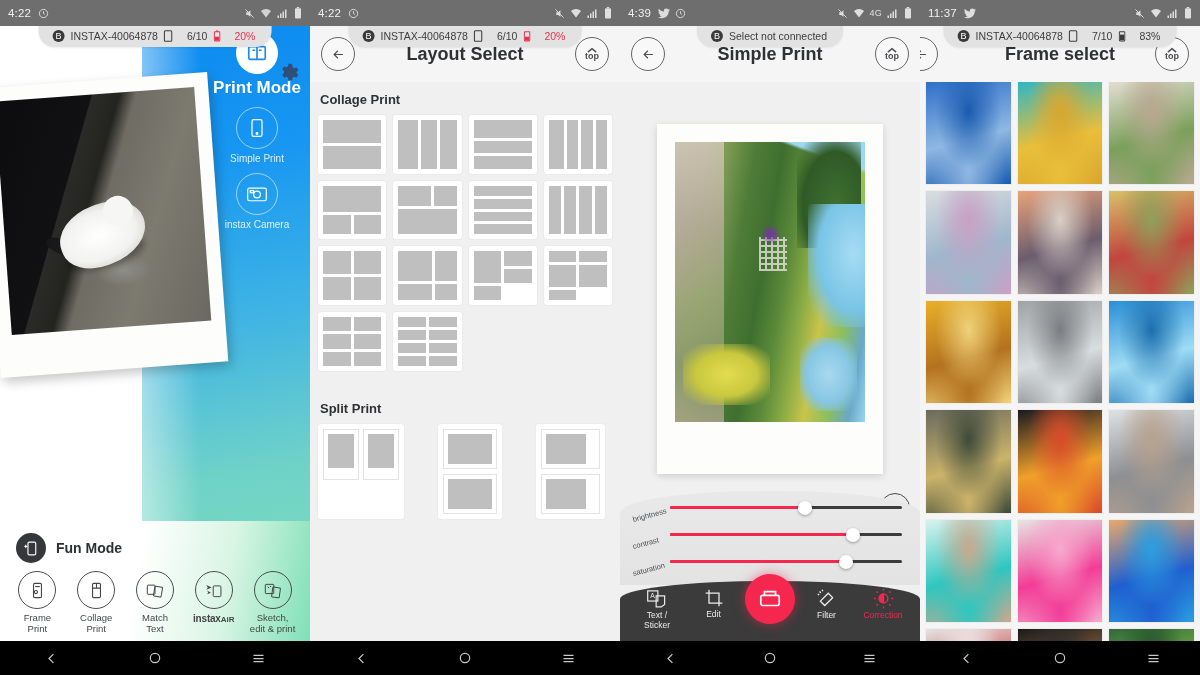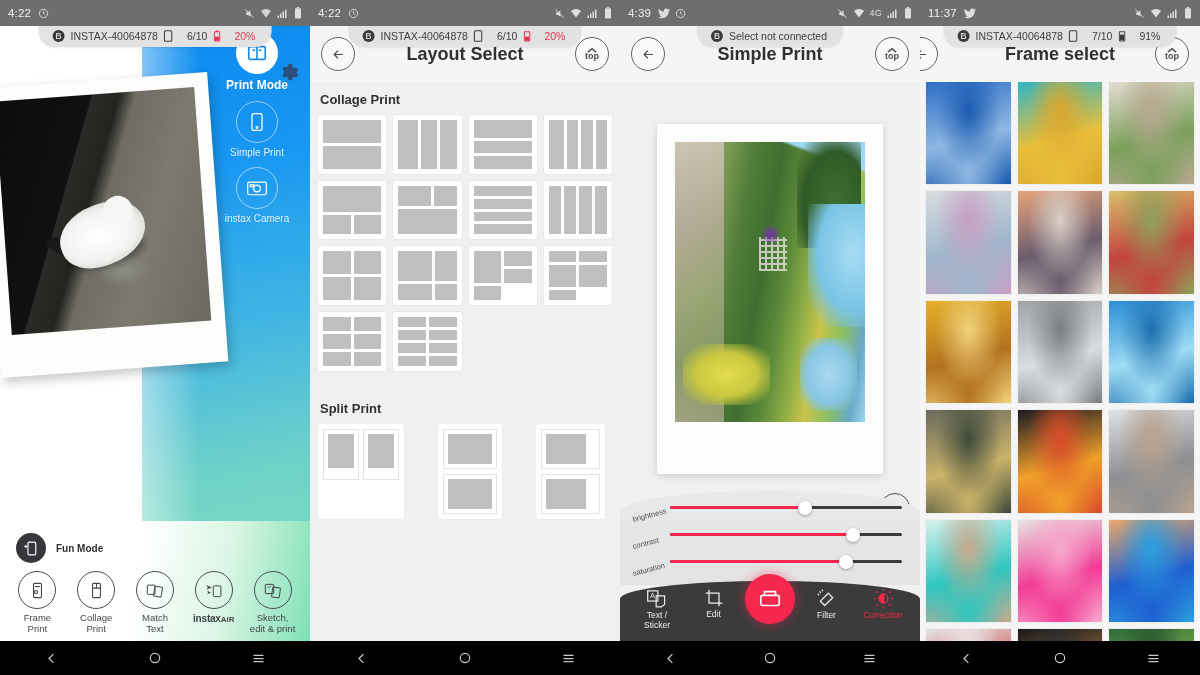--- a/index.html
+++ b/index.html
@@ -84,33 +84,33 @@
   }
 
   .sidebar-modes { position: absolute; right: 0; top: 0; width: 106px; height: 318px; padding-top: 6px; }
   .mode { display: flex; flex-direction: column; align-items: center; margin-bottom: 9px; }
   .mode-ic {
     width: 42px; height: 42px; border-radius: 50%;
     display: flex; align-items: center; justify-content: center;
   }
   .mode-ic.active { background: #fff; }
   .mode-ic.ghost { border: 1.4px solid rgba(255,255,255,.55); }
-  .mode-lbl { font-size: 12px; font-weight: bold; color: #fff; margin-top: 4px; text-shadow: 0 0 2px rgba(0,0,0,.08); }
+  .mode-lbl { font-size: 17px; font-weight: bold; color: #fff; margin-top: 4px; text-shadow: 0 0 2px rgba(0,0,0,.08); }
   .mode-lbl.dim { font-weight: normal; opacity: .85; font-size: 10px; }
 
   .gear { position: absolute; right: 11px; top: 36px; z-index: 35; }
 
   .funmode {
     position: absolute; left: 0; right: 0; bottom: 0; height: 120px;
     background: linear-gradient(100deg, #ffffff 0%, #ffffff 44%, #d9f5e4 72%, #7fe0b6 100%);
     padding: 10px 8px 6px 8px;
   }
   .fun-head { display: flex; align-items: center; gap: 10px; margin: 2px 0 8px 8px; }
   .fun-circle { width: 30px; height: 30px; border-radius: 50%; background: #35373b; display:flex; align-items:center; justify-content:center; }
-  .fun-title { font-size: 10px; font-weight: bold; color: #2e3033; }
+  .fun-title { font-size: 14px; font-weight: bold; color: #2e3033; }
   .fun-items { display: flex; justify-content: space-around; }
   .fun-item { width: 58px; display: flex; flex-direction: column; align-items: center; }
   .fun-ic { width: 38px; height: 38px; border-radius: 50%; border: 1.4px solid #4a4c50; display: flex; align-items: center; justify-content: center; }
   .fun-lbl { font-size: 9.5px; color: #44464a; text-align: center; line-height: 1.15; margin-top: 4px; }
   .fun-lbl b { font-weight: bold; font-size: 10px; letter-spacing: -.2px; }
 
   
   .appbar {
     position: relative; height: 56px; background: #f5f5f5;
     display: flex; align-items: center; justify-content: center; z-index: 20;
@@ -888,21 +888,21 @@
           <svg width="9" height="12" viewBox="0 0 12 16" fill="none" stroke="#3c3c3c" stroke-width="1.6">
               <rect x="1" y="1" width="10" height="14" rx="1.5"></rect>
             </svg>
           <span>7/10</span>
         </span>
         <span class="pill-sep">
           <svg width="7" height="12" viewBox="0 0 10 16" fill="none" stroke="#3c3c3c" stroke-width="1.5">
               <rect x="1" y="2" width="8" height="13" rx="1.2"></rect>
               <rect x="2" y="6" width="6" height="8" fill="#3c3c3c" stroke="none"></rect>
             </svg>
-          <span>91%</span>
+          <span>83%</span>
         </span>
       </div>
     </div>
 
     <div class="appbar">
       <div class="circ-btn left" style="left:-16px;">
         <svg width="15" height="15" viewBox="0 0 24 24" fill="none" stroke="#4a4c50" stroke-width="1.8">
             <path d="M19 12H5M11 6l-6 6 6 6"></path>
           </svg>
       </div>

